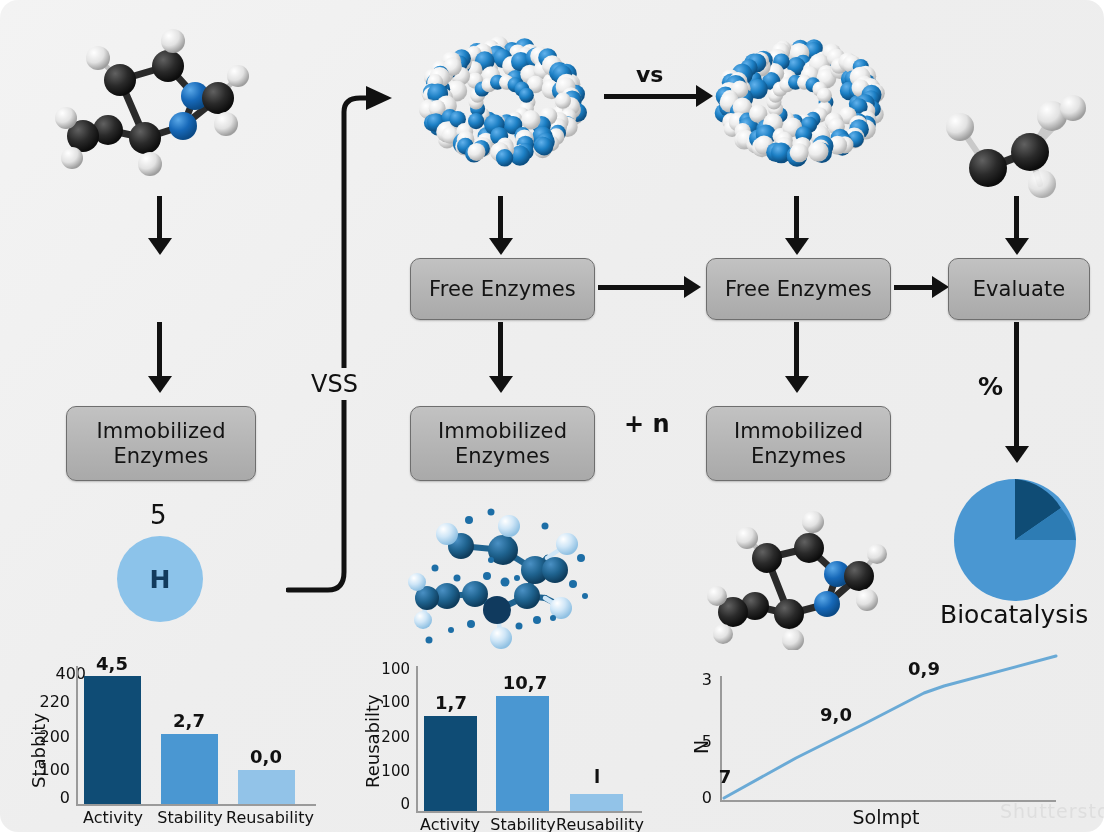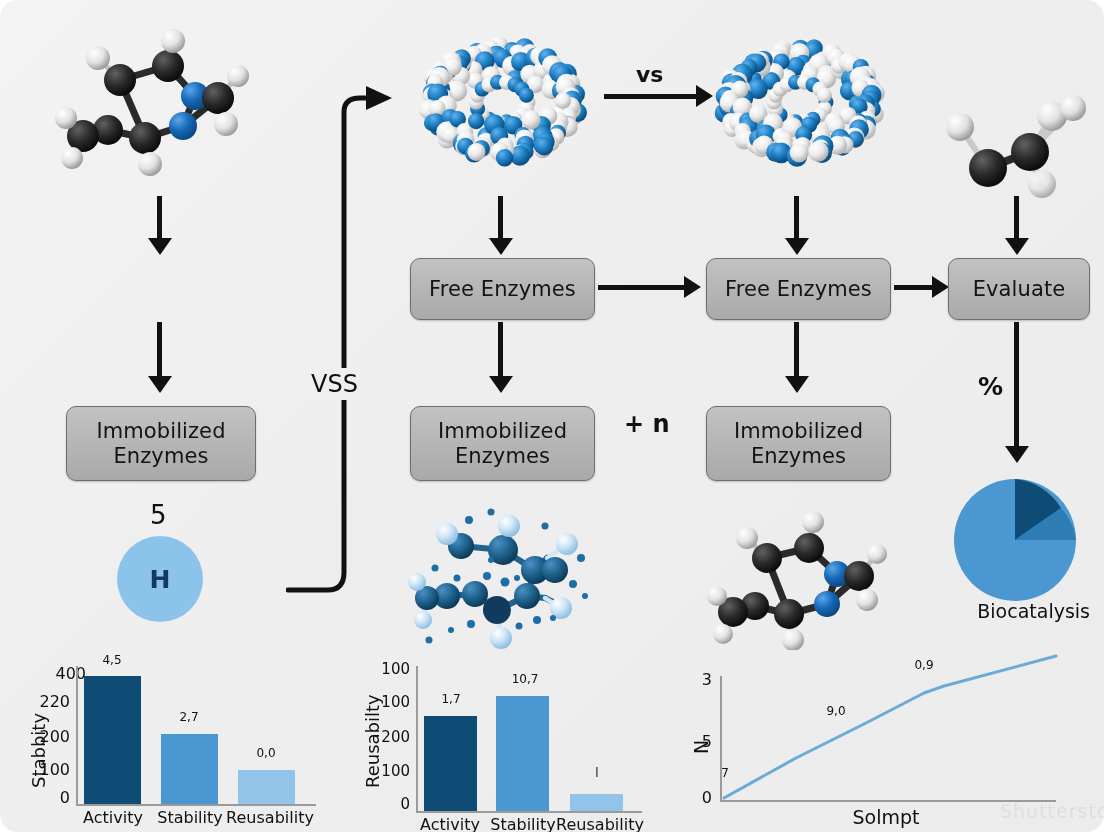--- a/index.html
+++ b/index.html
@@ -49,33 +49,33 @@
   .lbl{position:absolute;color:#111;font-size:22px;font-weight:700;}
   .lbl-plain{position:absolute;color:#111;font-size:23px;}
 
   
   .hcircle{
     position:absolute;border-radius:50%;
     background:#8cc3ea;
     display:flex;align-items:center;justify-content:center;
     color:#123a5c;font-size:25px;font-weight:600;
   }
-  .pielabel{position:absolute;font-size:19px;color:#111;text-align:right;}
+  .pielabel{position:absolute;font-size:25px;color:#111;text-align:left;}
 
   
   .chart{position:absolute;}
   .cbar{position:absolute;bottom:0;}
   .ytick{position:absolute;font-size:16px;color:#111;text-align:right;width:44px;}
   .ytick-m{position:absolute;font-size:15px;color:#111;text-align:right;width:40px;}
   .xtick{position:absolute;font-size:16px;color:#111;text-align:center;}
   .vlabel{
     position:absolute;font-size:18px;color:#111;
     transform:rotate(-90deg);transform-origin:left top;white-space:nowrap;
   }
-  .dlabel{position:absolute;font-size:12px;color:#111;text-align:center;font-weight:400;}
+  .dlabel{position:absolute;font-size:18px;color:#111;text-align:center;font-weight:700;}
   .axisline{position:absolute;background:#9a9a9a;}
 
   .watermark{
     position:absolute;color:rgba(150,150,150,.16);
     font-size:19px;letter-spacing:1px;
   }
 </style>
 </head>
 <body>
 

